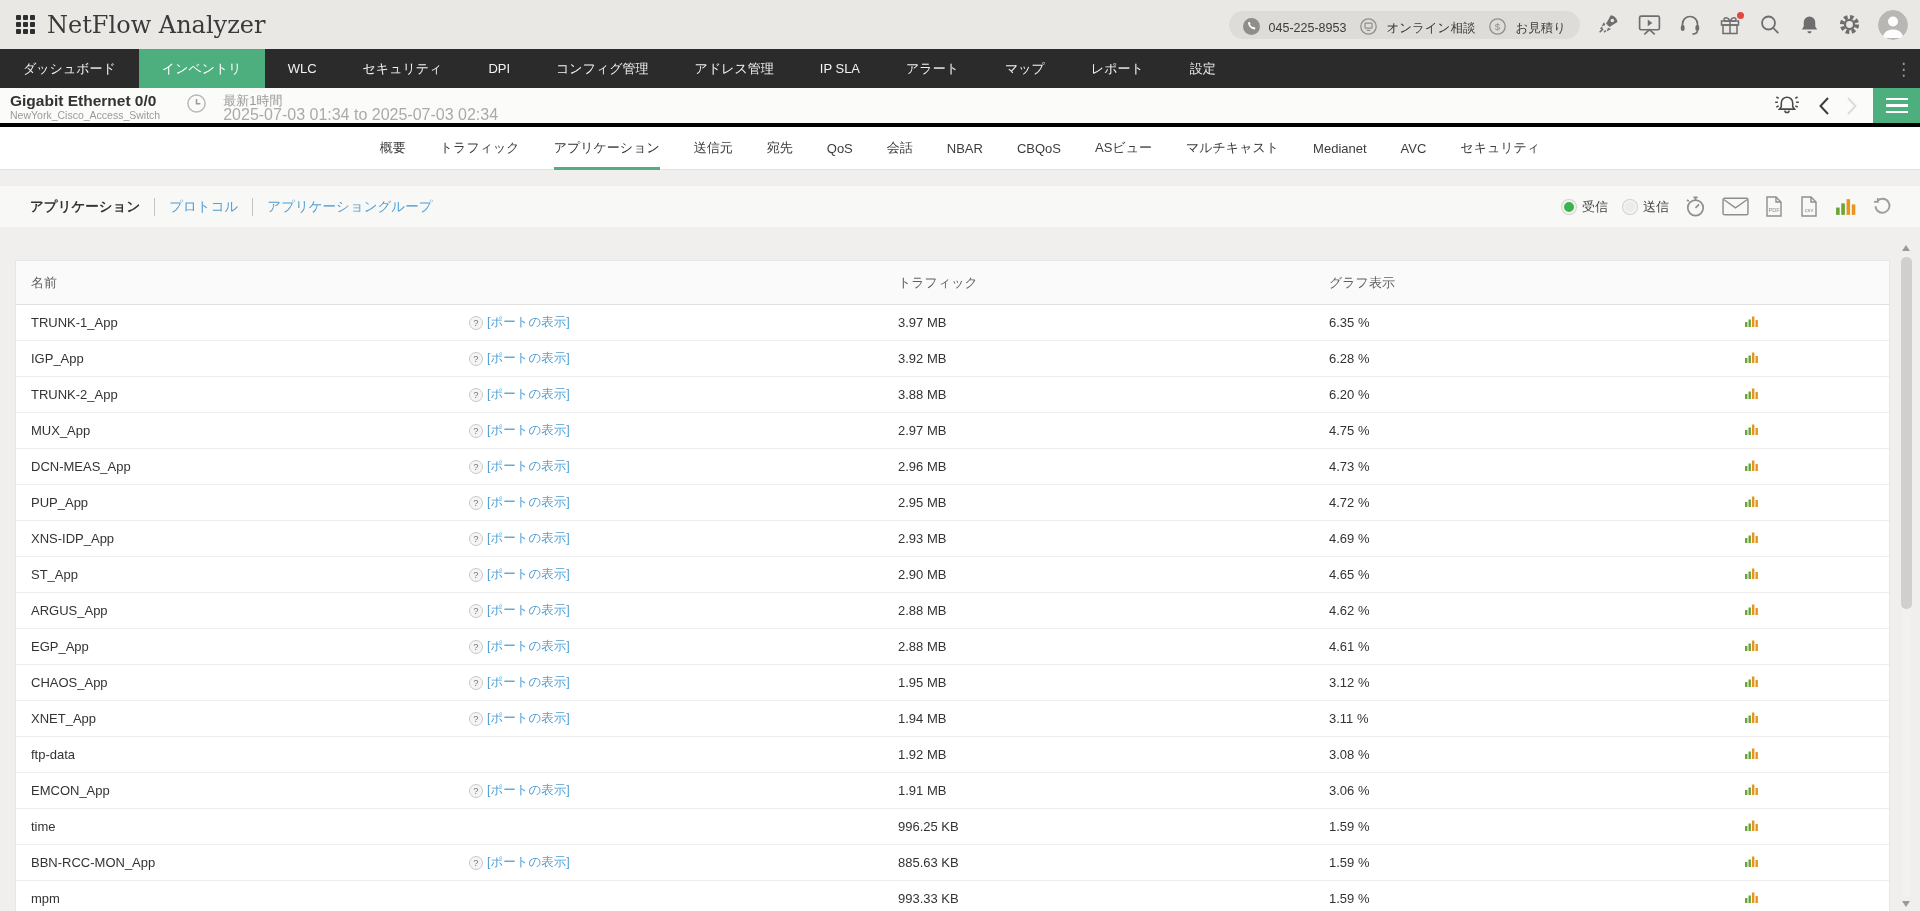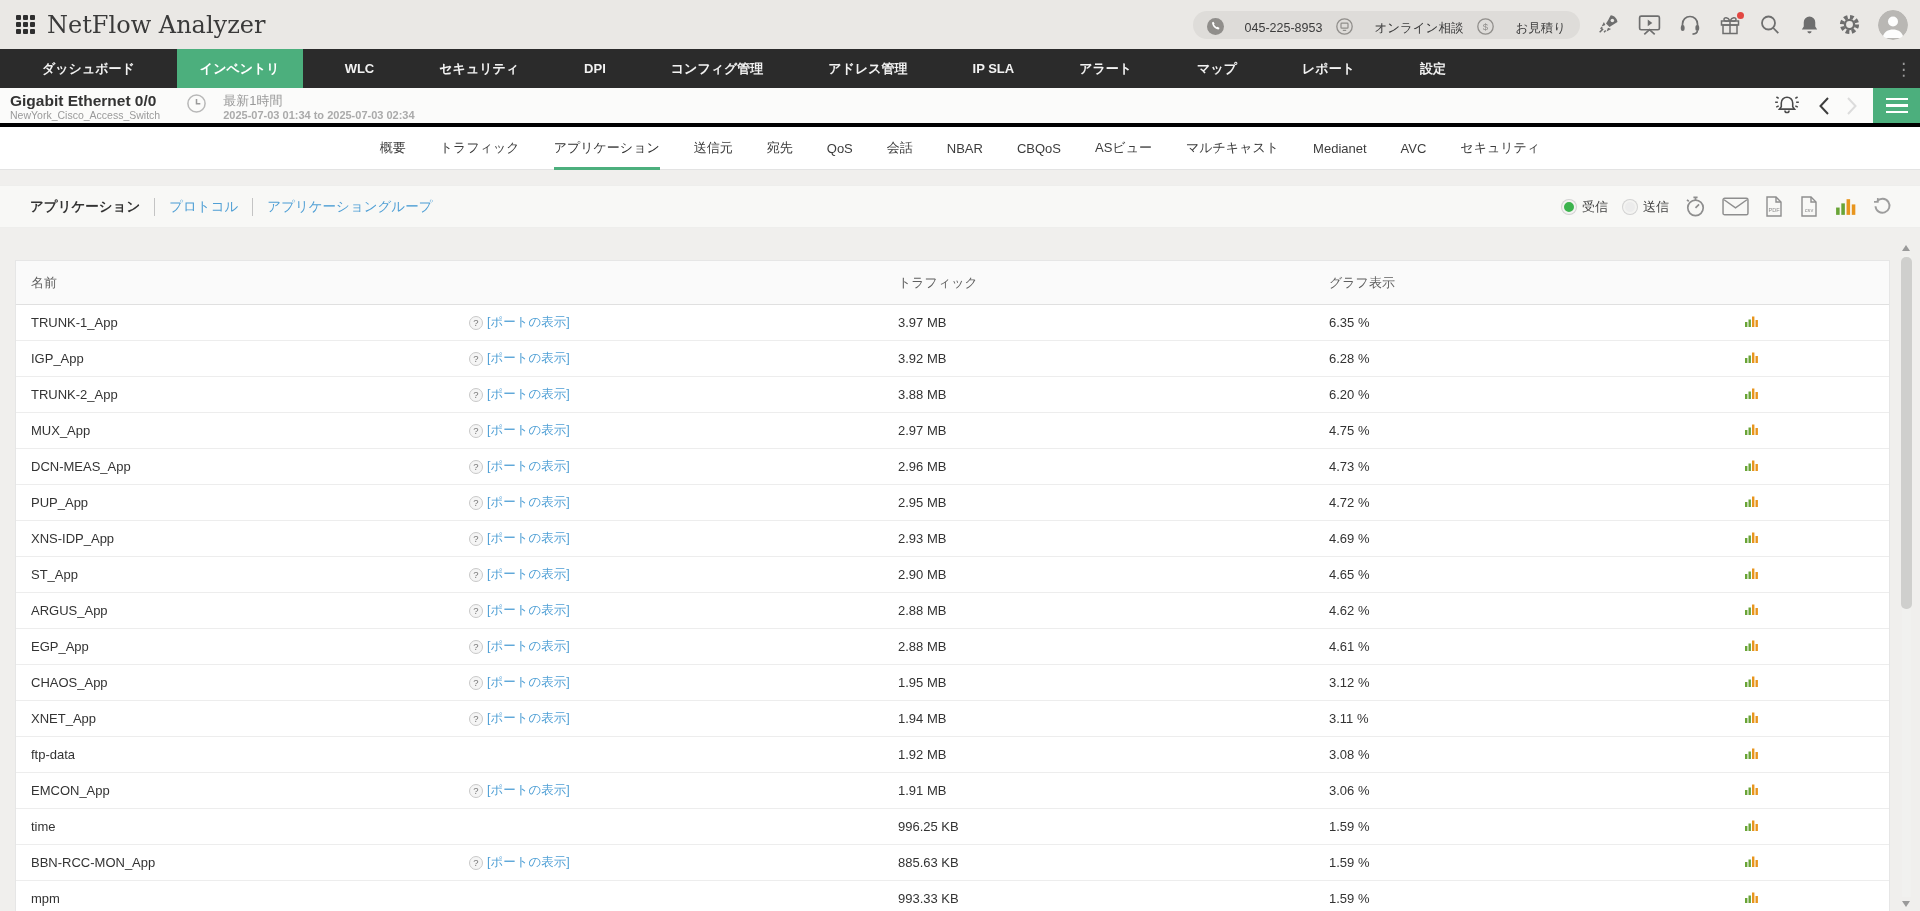--- a/index.html
+++ b/index.html
@@ -7,47 +7,47 @@
     font-family:"Liberation Sans","DejaVu Sans",sans-serif; }
 
   
   .topbar { height:49px; background:#eae8e5; display:flex; align-items:center;
     justify-content:space-between; padding-left:16px; }
   .tb-left { display:flex; align-items:center; gap:12px; }
   .logo { font-family:"DejaVu Serif","Liberation Serif",serif; font-size:24px; color:#3a3a3a; }
   .tb-right { display:flex; align-items:center; gap:16px; height:100%; padding-right:12px; }
   .contact-pill { display:flex; align-items:center; gap:14px; background:#dedcd9;
     border-radius:15px; height:28px; padding:0 14px; }
-  .pill-item { display:flex; align-items:center; gap:21px; font-size:12.5px; color:#3c3c3c; cursor:pointer;margin-top:7px; }
+  .pill-item { display:flex; align-items:center; gap:9px; font-size:12.5px; color:#3c3c3c; cursor:pointer;margin-top:7px; }
   .download-btn { display:flex; align-items:center; gap:12px; background:#f2605c; border:none;
     color:#fff; font-size:17px; height:42px; align-self:flex-start; padding:0 20px; cursor:pointer;
     font-family:inherit; }
   .tb-icon { display:inline-flex; position:relative; cursor:pointer; }
   .gift-dot { position:absolute; top:-1px; right:-2px; width:7px; height:7px; border-radius:50%; background:#e24742; }
   .avatar { display:inline-flex; border-radius:50%; overflow:hidden; cursor:pointer; }
 
   
   .navbar { height:39px; background:#2b2b2b; display:flex; align-items:stretch; position:relative; }
   .nav-items { display:flex; align-items:stretch; }
   .nav-item { display:flex; align-items:center; padding:0 23px; color:#f2f2f2; font-size:13px;
-    font-weight:700; text-decoration:none; cursor:pointer;margin-left:19px; }
+    font-weight:400; text-decoration:none; cursor:pointer; }
   .nav-item.active { background:#4caf7d; color:#fff; }
   .nav-more { position:absolute; right:8px; top:50%; transform:translateY(-50%);
     color:#9a9a9a; font-size:17px; cursor:pointer; letter-spacing:0; }
 
   
   .subheader { height:39px; background:#fbfbfa; border-bottom:4px solid #000000;
     display:flex; align-items:center; justify-content:space-between; }
   .sh-left { display:flex; align-items:flex-start; gap:26px; padding-left:10px; }
   .sh-titleblock { padding-top:3px; }
   .sh-title { font-size:15.5px; font-weight:bold; color:#333; line-height:17px; }
   .sh-subtitle { font-size:10.5px; color:#9a9a9a; line-height:13px; }
   .sh-period { display:flex; align-items:flex-start; gap:16px; padding-top:4px; cursor:pointer; }
   .sh-period-label { font-size:13px; color:#999; line-height:15px; }
-  .sh-period-range { font-size:11px; color:#aaa; line-height:14px;font-weight:bold; }
+  .sh-period-range { font-size:16px; color:#aaa; line-height:14px; }
   .sh-right { display:flex; align-items:center; height:100%; gap:14px; }
   .sh-ico { display:inline-flex; cursor:pointer; }
   .chev { font-size:0; cursor:pointer; }
   .menu-btn { width:47px; height:100%; background:#4caf7d; border:none; display:flex;
     flex-direction:column; justify-content:center; align-items:center; gap:4px; cursor:pointer; }
   .menu-btn i { display:block; width:22px; height:2.5px; background:#fff; }
 
   
   .tabbar { height:43px; background:#fff; border-bottom:1px solid #e3e3e3;
     display:flex; justify-content:center; }

